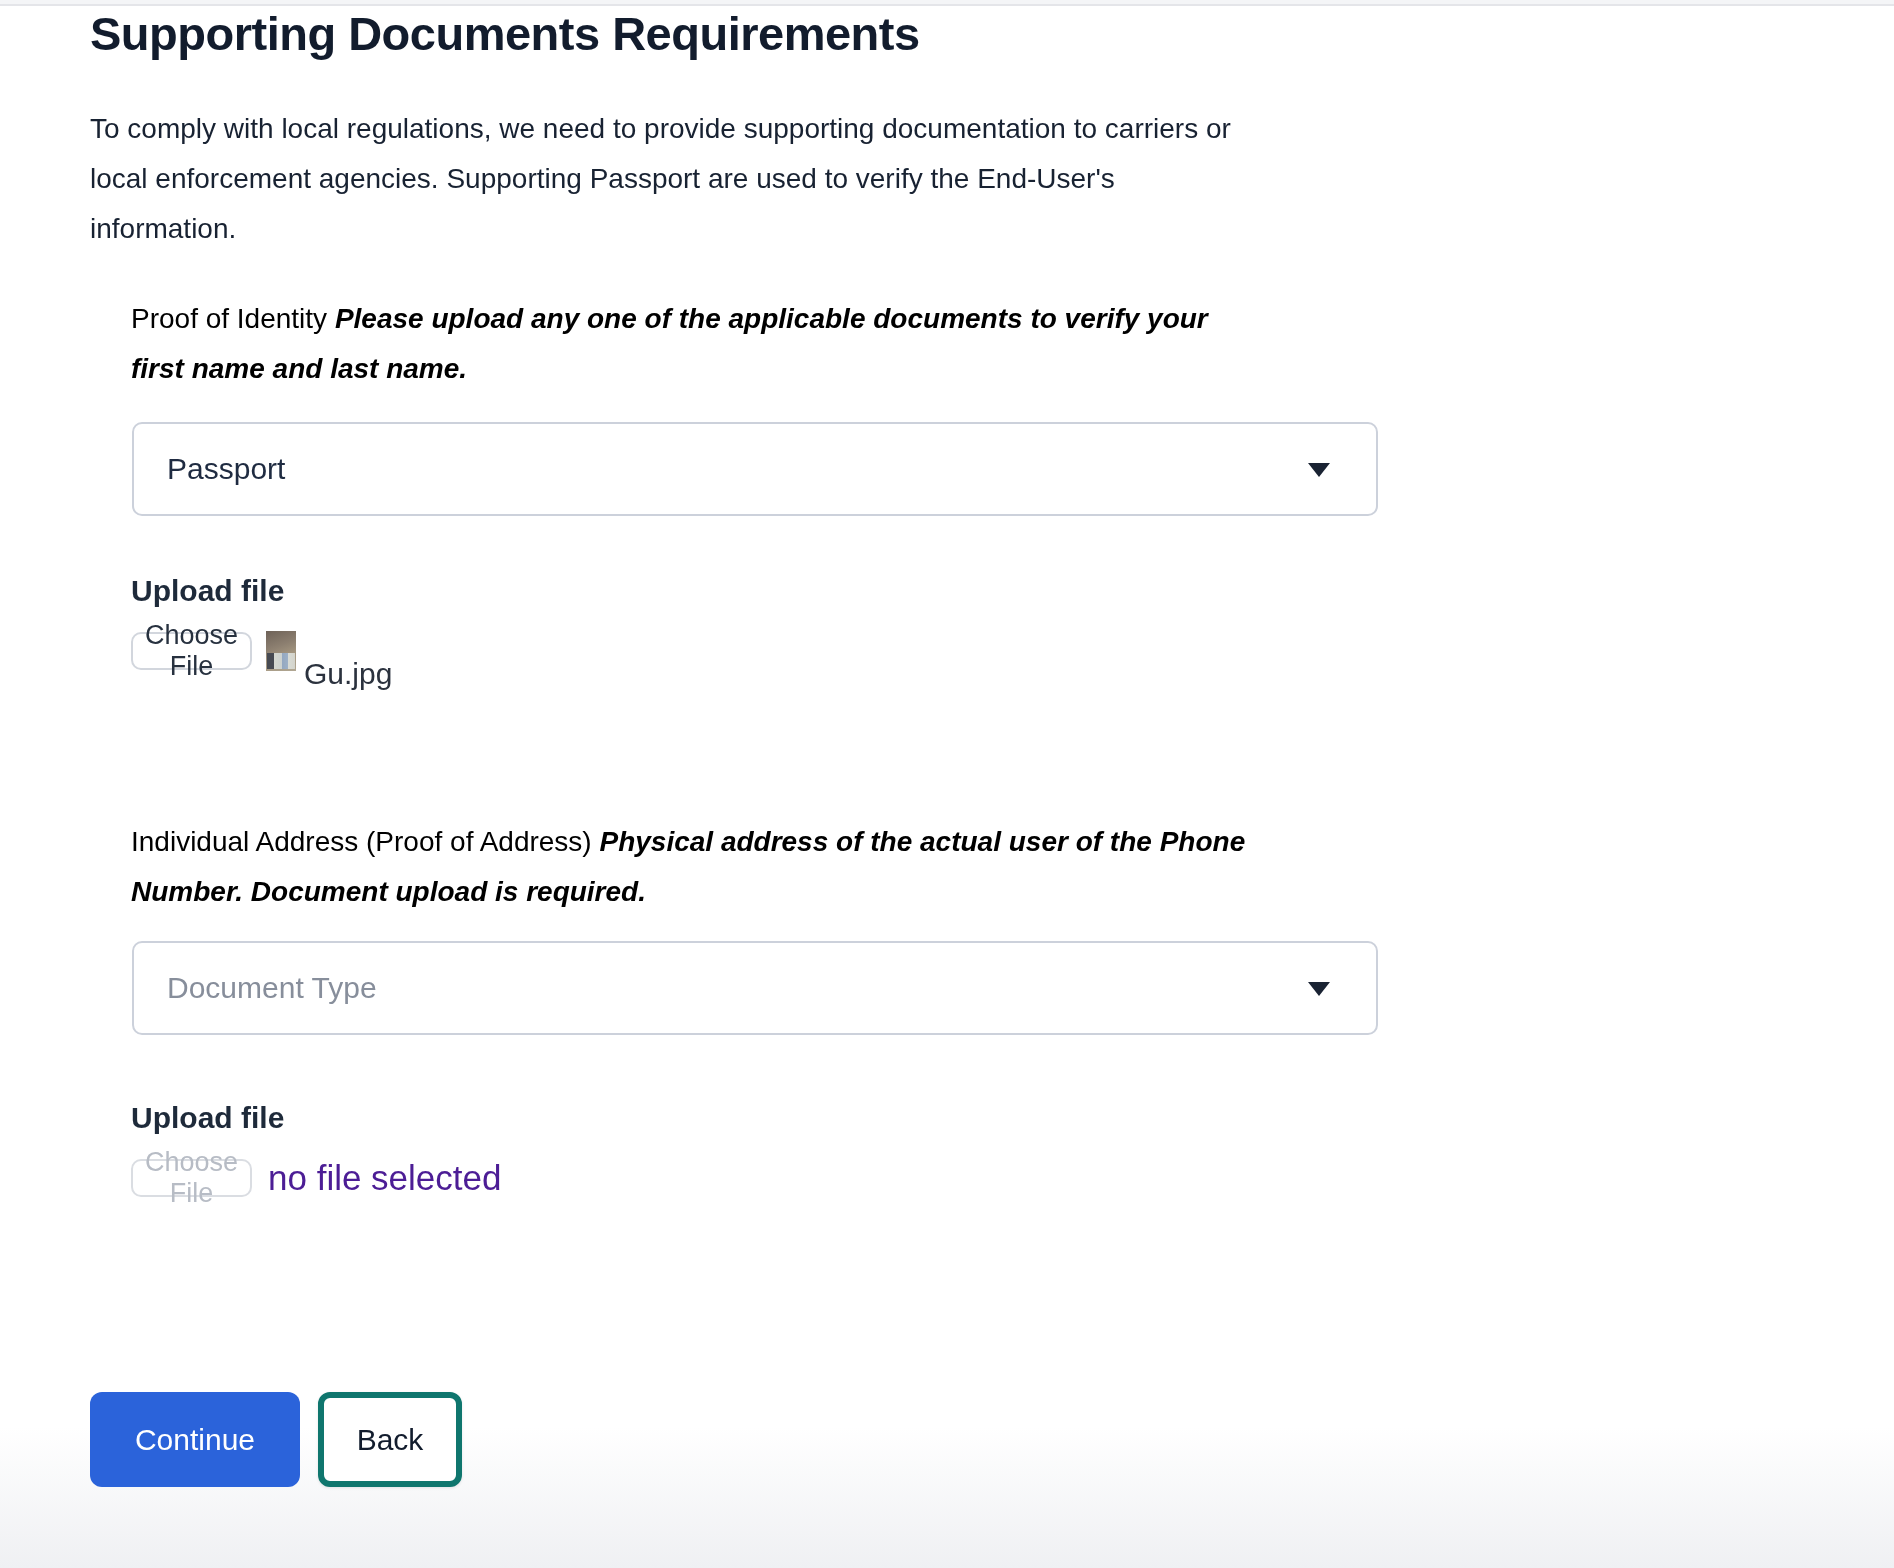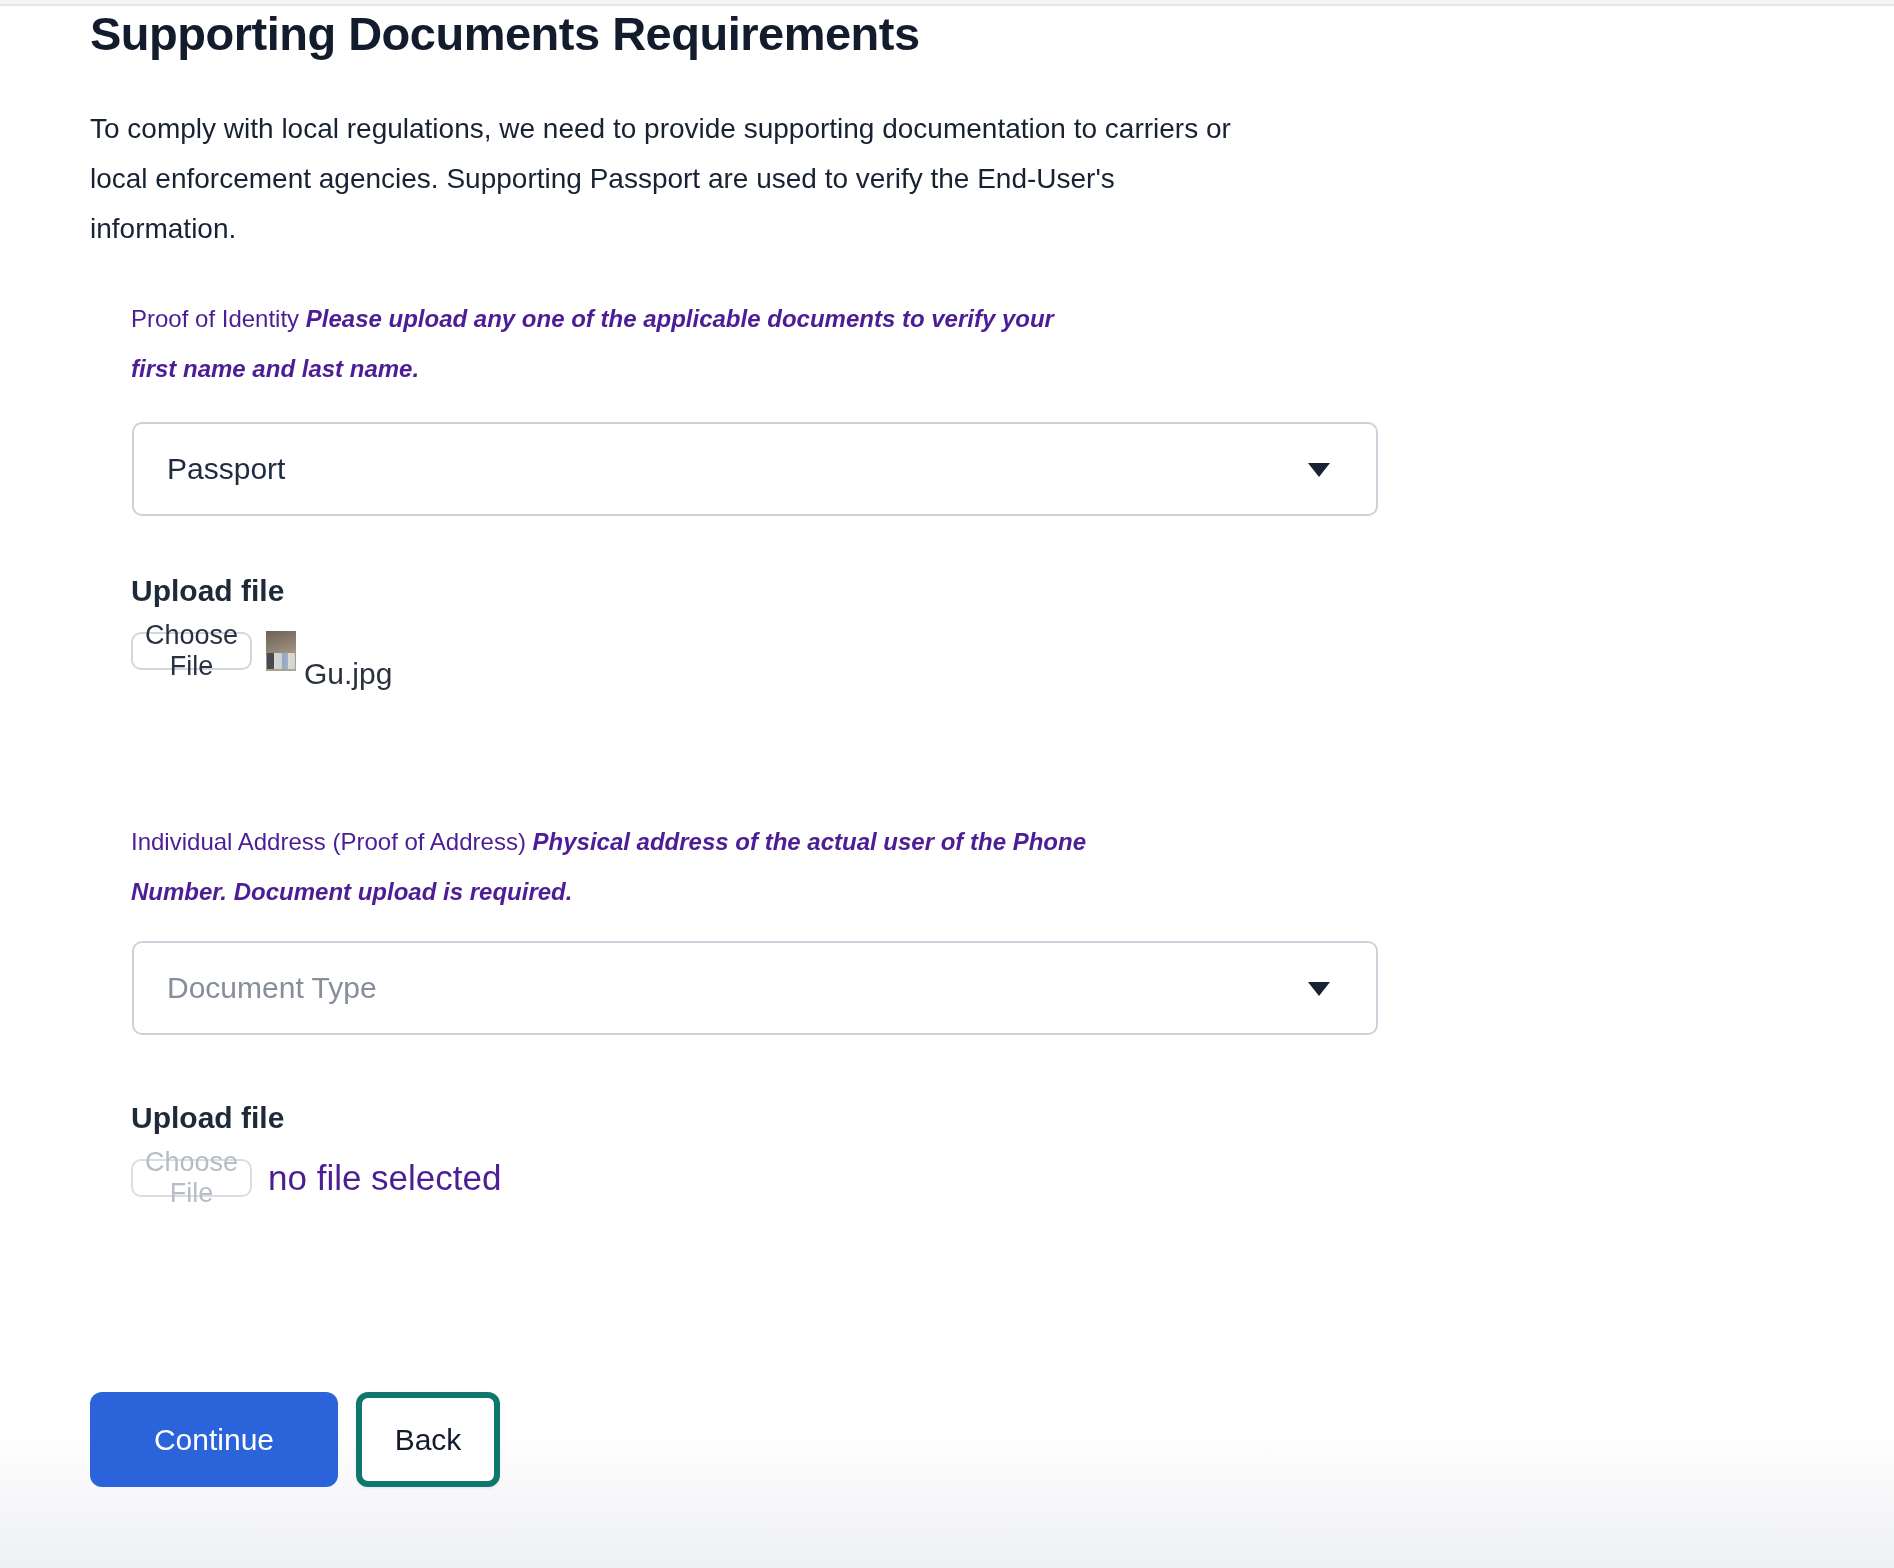--- a/index.html
+++ b/index.html
@@ -18,21 +18,21 @@
   .page-title {
     font-size: 47px; font-weight: 600; letter-spacing: -0.5px;
     color: #121c2d; line-height: 56px;
   }
   .description { margin-top: 42px; }
   .description .line {
     font-size: 28px; line-height: 50px; color: #182232;
   }
   .section { margin-left: 41px; }
   .section-label { margin-top: 40px; }
-  .section-label .line { font-size: 24px; line-height: 50px; color: #4c1d95; }
+  .section-label .line { font-size: 28px; line-height: 50px; color: #000000; }
   .section-label .em { font-weight: 700; font-style: italic; }
   .select-box {
     margin-left: 42px; margin-top: 28px;
     width: 1246px; height: 94px;
     background: #ffffff;
     border: 2px solid #ccd1db;
     border-radius: 10px;
     display: flex; align-items: center;
     padding: 0 44px 0 33px;
     position: relative;
@@ -84,21 +84,21 @@
     margin-top: 193px;
     display: flex; align-items: center; gap: 18px;
   }
   .btn {
     height: 95px; border-radius: 12px;
     font-size: 30px; font-family: "Liberation Sans", sans-serif;
     display: flex; align-items: center; justify-content: center;
     cursor: pointer;
   }
   .btn-continue {
-    width: 248px;
+    width: 210px;
     background: #2b63da; color: #ffffff; border: none;
   }
   .btn-back {
     width: 144px;
     background: #ffffff; color: #121c2d;
     border: 6px solid #0f766e;
     box-shadow: 0 1px 3px rgba(18,28,45,0.10);
   }
 </style>
 </head>

